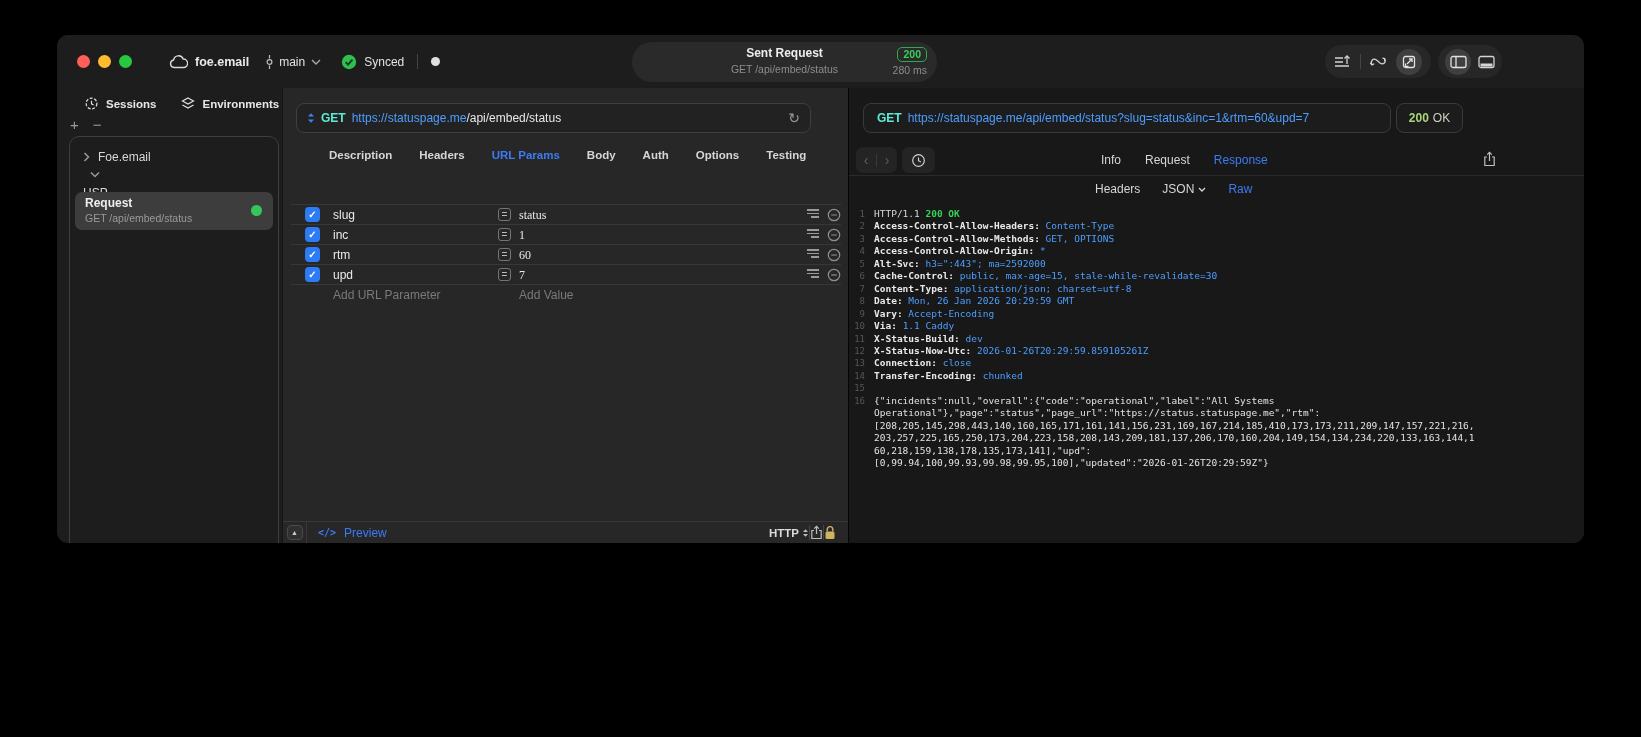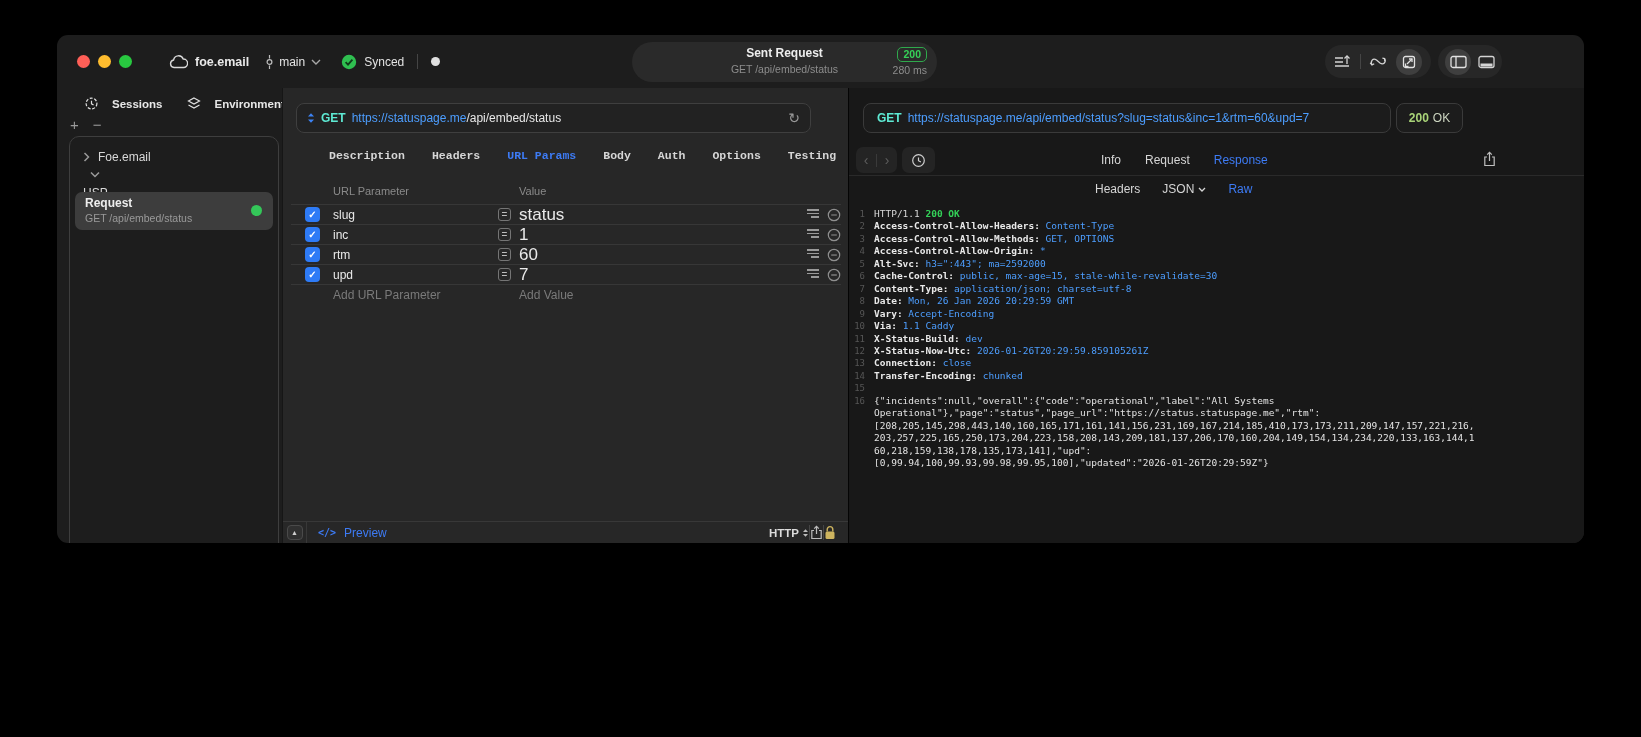--- a/index.html
+++ b/index.html
@@ -36,21 +36,21 @@
 
   
   .content { position:absolute; top:53px; left:0; right:0; bottom:0; display:flex; }
   .sidebar { width:225px; position:relative; }
   .main { width:566px; position:relative; background:#272727;
           border-left:1px solid #161616; }
   .resp { flex:1; position:relative; background:#181818; border-left:1px solid #050505; }
 
   
   .sb-tabs { position:absolute; top:9px; left:28px; display:flex; gap:24px; }
-  .sb-tab { display:flex; align-items:center; gap:14px; font-size:11.5px; font-weight:bold; color:#e7e7e7; }
+  .sb-tab { display:flex; align-items:center; gap:8px; font-size:11.5px; font-weight:bold; color:#e7e7e7; }
   .sb-pm { position:absolute; top:29px; left:13px; display:flex; gap:14px;
            color:#9a9a9a; font-size:15px; line-height:15px; }
   .sb-panel { position:absolute; left:12px; top:48px; width:210px; height:514px;
               border:1px solid #3e3e3e; border-radius:10px; }
   .tree-item { position:absolute; left:13px; display:flex; align-items:center; gap:8px;
                font-size:12px; color:#d8d8d8; }
   .ti-1 { top:13px; } .ti-2 { top:34px;flex-direction:column; }
   .req-card { position:absolute; top:55px; left:5px; right:5px; height:38px;
               background:#3d3d3d; border-radius:7px; }
   .req-title { position:absolute; top:4px; left:10px; font-size:12px; font-weight:bold; color:#ededed; }
@@ -68,35 +68,35 @@
 
   
   .url-bar { position:absolute; left:13px; top:15px; width:515px; height:30px;
              background:#222222; border:1px solid #3f3f3f; border-radius:8px;
              display:flex; align-items:center; padding:0 10px; gap:6px; }
   .method { font-size:12px; font-weight:bold; color:#5eead4; }
   .u-host { font-size:12px; color:#4d9eff; }
   .u-path { font-size:12px; color:#e8e8e8; margin-left:-6px; }
   .refresh { margin-left:auto; color:#9a9a9a; font-size:14px; line-height:14px; }
   .rtabs { position:absolute; top:61px; left:0; right:0; display:flex;
-           padding-left:46px; gap:27px;font-family:Liberation Mono, monospace; }
+           padding-left:46px; gap:27px; }
   .rtab { font-size:11.5px; font-weight:bold; color:#d6d6d6; }
   .rtab.active { color:#3d7bf5; }
   .pt-head { position:absolute; top:97px; left:8px; right:8px; height:18px;
              font-size:11px; color:#8a8a8a; }
   .pt-head .c1 { position:absolute; left:42px; } .pt-head .c2 { position:absolute; left:228px; }
   .prows { position:absolute; top:116px; left:8px; width:550px; }
   .prow { position:relative; height:20px; border-top:1px solid #373737; }
   .pcheck { position:absolute; left:14px; top:2px; width:15px; height:15px; border-radius:4px;
             background:#2e7bf6; color:#fff; font-size:10px; font-weight:bold;
             display:flex; align-items:center; justify-content:center; }
   .pname { position:absolute; left:42px; top:0; line-height:20px; font-size:12px; color:#e9e9e9; }
   .peq { position:absolute; left:207px; top:3px; width:13px; height:13px; border:1px solid #757575;
          border-radius:3px; color:#bdbdbd; font-size:10px; display:flex; align-items:center; justify-content:center; }
-  .pval { position:absolute; left:228px; top:0; line-height:20px; font-size:17px; color:#e9e9e9; }
+  .pval { position:absolute; left:228px; top:0; line-height:20px; font-size:12px; color:#e9e9e9;font-family:Liberation Serif, serif; }
   .pmenu { position:absolute; right:22px; top:4px; width:12px; }
   .pmenu i { display:block; height:1.5px; background:#9a9a9a; margin-bottom:2px; margin-left:auto; }
   .pmenu i:nth-child(1){width:12px;} .pmenu i:nth-child(2){width:12px;} .pmenu i:nth-child(3){width:8px;}
   .pminus { position:absolute; right:0; top:3px; }
   .prow-add { position:relative; height:21px; border-top:1px solid #373737; }
   .padd1 { position:absolute; left:42px; line-height:21px; font-size:12px; color:#7a7a7a; }
   .padd2 { position:absolute; left:228px; line-height:21px; font-size:12px; color:#7a7a7a; }
   .main-footer { position:absolute; left:0; right:0; bottom:0; height:22px;
                  border-top:1px solid #383838; display:flex; align-items:center; }
   .tri-cell { width:24px; height:100%; border-right:1px solid #383838;
@@ -333,24 +333,20 @@
       <div class="rtabs">
         <span class="rtab">Description</span>
         <span class="rtab">Headers</span>
         <span class="rtab active">URL Params</span>
         <span class="rtab">Body</span>
         <span class="rtab">Auth</span>
         <span class="rtab">Options</span>
         <span class="rtab">Testing</span>
       </div>
 
-      <div class="pt-head">
-        <span class="c1">URL Parameter</span>
-        <span class="c2">Value</span>
-      </div>
       <div class="prows">
           <div class="prow">
             <span class="pcheck">✓</span>
             <span class="pname">slug</span>
             <span class="peq">=</span>
             <span class="pval">status</span>
             <span class="pmenu">
               <i></i>
               <i></i>
               <i></i>

